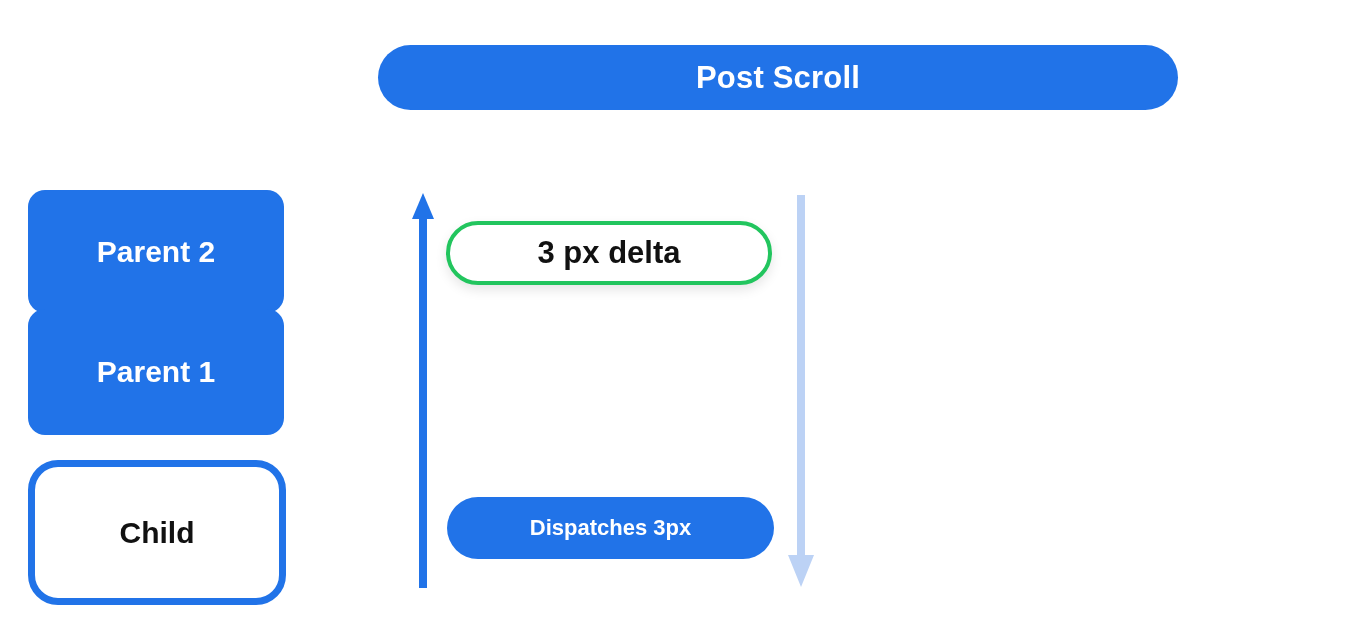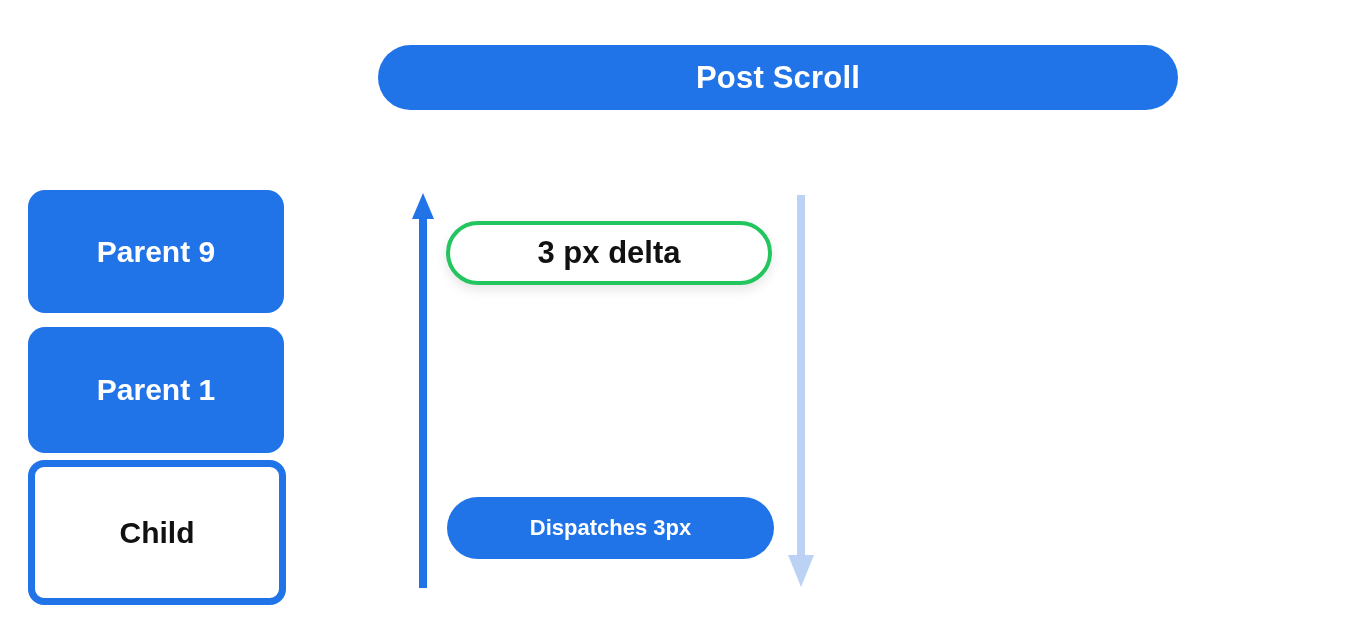--- a/index.html
+++ b/index.html
@@ -35,27 +35,27 @@
   .parent-box {
     left: 28px;
     width: 256px;
     background: var(--accent);
     border-radius: 17px;
     color: #ffffff;
     font-weight: bold;
     font-size: 30px;
   }
   .parent2-box { top: 190px; height: 123px; }
-  .parent1-box { top: 327px; height: 126px; }
+  .parent1-box { top: 309px; height: 126px; }
   .child-box {
     left: 28px; top: 460px;
     width: 258px; height: 145px;
     background: #ffffff;
     border: 7px solid var(--accent);
-    border-radius: 16px;
+    border-radius: 30px;
     color: #111111;
     font-weight: 600;
     font-size: 30px;
   }
   .delta-pill {
     left: 446px; top: 221px;
     width: 326px; height: 64px;
     background: #ffffff;
     border: 4px solid #22c55e;
     border-radius: 32px;
@@ -83,21 +83,21 @@
 </head>
 <body>
 
 <div class="canvas">
 
   <div class="pill header-pill">
     <span>Post Scroll</span>
   </div>
 
   <div class="box parent-box parent2-box">
-    <span>Parent 9</span>
+    <span>Parent 2</span>
   </div>
 
   <div class="box parent-box parent1-box">
     <span>Parent 1</span>
   </div>
 
   <div class="box child-box">
     <span>Child</span>
   </div>
 

